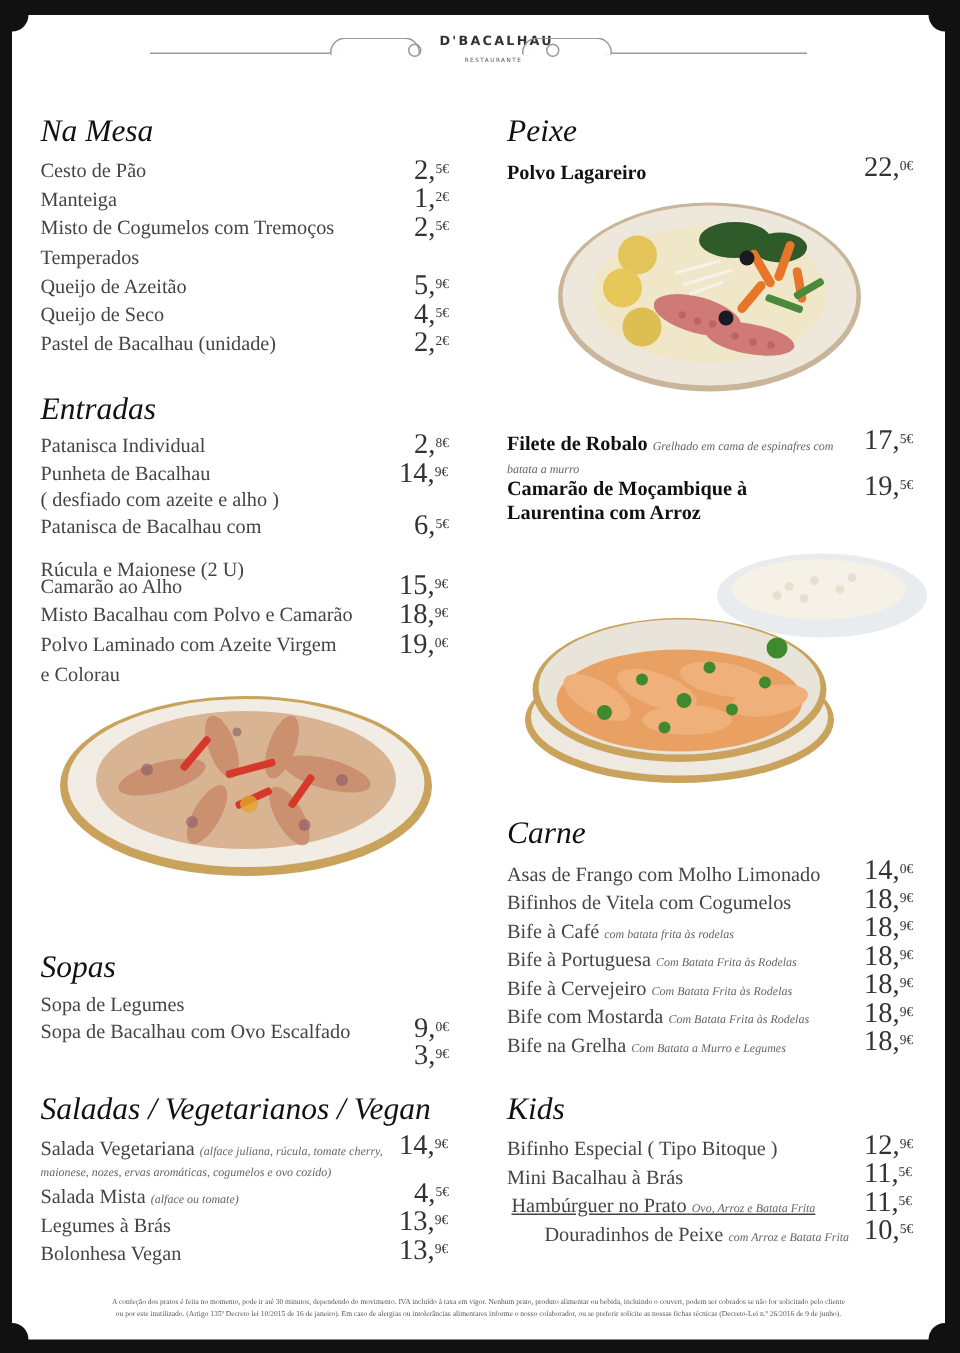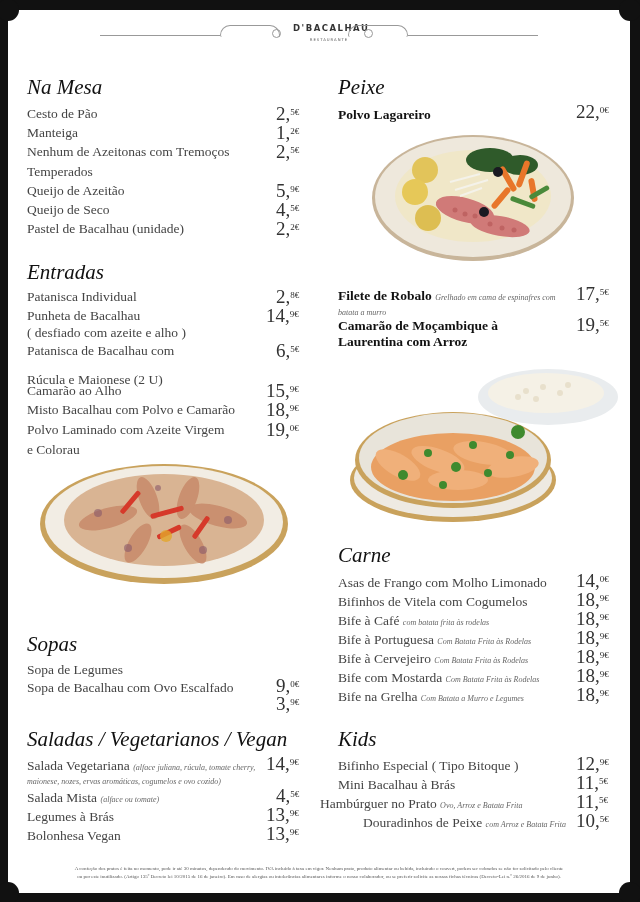--- a/index.html
+++ b/index.html
@@ -74,21 +74,21 @@
   </div>
 
   <div class="section-title" style="left:19px; top:65px;">Na Mesa</div>
 
   <div class="item" style="left:19px; top:94px;">Cesto de Pão</div>
   <div class="price" style="left:268px; top:94px;"><span>2,</span><sup>5€</sup></div>
 
   <div class="item" style="left:19px; top:113px;">Manteiga</div>
   <div class="price" style="left:268px; top:113px;"><span>1,</span><sup>2€</sup></div>
 
-  <div class="item" style="left:19px; top:132px;">Nenhum de Azeitonas com Tremoços</div>
+  <div class="item" style="left:19px; top:132px;">Misto de Cogumelos com Tremoços</div>
   <div class="item" style="left:19px; top:152px;">Temperados</div>
   <div class="price" style="left:268px; top:132px;"><span>2,</span><sup>5€</sup></div>
 
   <div class="item" style="left:19px; top:171px;">Queijo de Azeitão</div>
   <div class="price" style="left:268px; top:171px;"><span>5,</span><sup>9€</sup></div>
 
   <div class="item" style="left:19px; top:190px;">Queijo de Seco</div>
   <div class="price" style="left:268px; top:190px;"><span>4,</span><sup>5€</sup></div>
 
   <div class="item" style="left:19px; top:209px;">Pastel de Bacalhau (unidade)</div>
@@ -291,21 +291,21 @@
   <div class="price" style="left:568px; top:675px;"><span>18,</span><sup>9€</sup></div>
 
   <div class="section-title" style="left:330px; top:717px;">Kids</div>
 
   <div class="item" style="left:330px; top:746px;">Bifinho Especial ( Tipo Bitoque )</div>
   <div class="price" style="left:568px; top:744px;"><span>12,</span><sup>9€</sup></div>
 
   <div class="item" style="left:330px; top:765px;">Mini Bacalhau à Brás</div>
   <div class="price" style="left:568px; top:763px;"><span>11,</span><sup>5€</sup></div>
 
-  <div class="item" style="left:312px; top:784px;"><span>Hambúrguer no Prato</span> <span class="note">Ovo, Arroz e Batata Frita</span></div>
+  <div class="item" style="left:333px; top:784px;text-decoration:underline;"><span>Hambúrguer no Prato</span> <span class="note">Ovo, Arroz e Batata Frita</span></div>
   <div class="price" style="left:568px; top:782px;"><span>11,</span><sup>5€</sup></div>
 
   <div class="item" style="left:330px; top:803px;margin-left:25px;"><span>Douradinhos de Peixe</span> <span class="note">com Arroz e Batata Frita</span></div>
   <div class="price" style="left:568px; top:801px;"><span>10,</span><sup>5€</sup></div>
 
   <div class="footer">
     <div>A confeção dos pratos é feita no momento, pode ir até 30 minutos, dependendo do movimento. IVA incluído à taxa em vigor. Nenhum prato, produto alimentar ou bebida, incluindo o couvert, podem ser cobrados se não for solicitado pelo cliente</div>
     <div>ou por este inutilizado. (Artigo 135º Decreto lei 10/2015 de 16 de janeiro). Em caso de alergias ou intolerâncias alimentares informe o nosso colaborador, ou se preferir solicite as nossas fichas técnicas (Decreto-Lei n.º 26/2016 de 9 de junho).</div>
   </div>
 </div>

